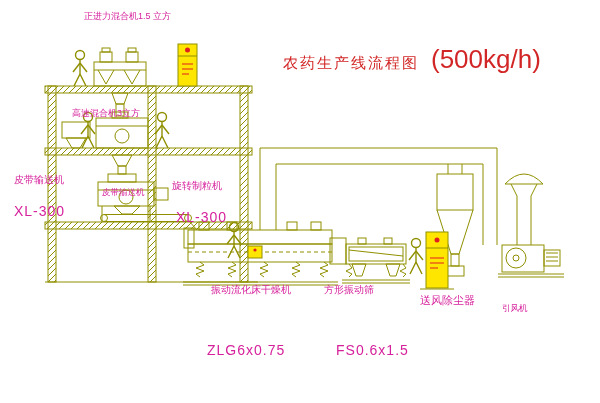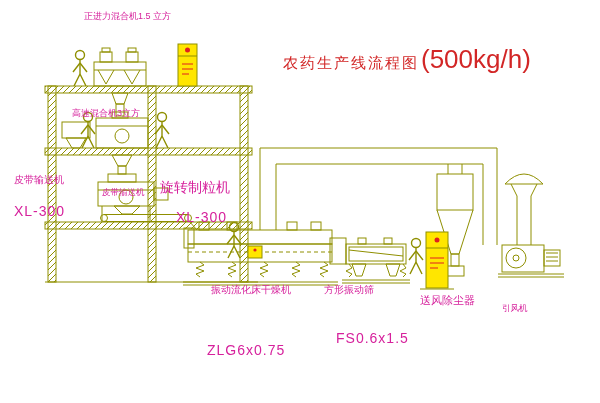--- a/index.html
+++ b/index.html
@@ -13,21 +13,21 @@
   .stage svg{position:absolute;left:0;top:0;}
   .label{
     position:absolute;
     color:#d6219c;
     white-space:nowrap;
     line-height:1.1;
   }
   .title-row{
     position:absolute;
     left:283px;top:44px;
-    display:flex;align-items:baseline;gap:2px;
+    display:flex;align-items:baseline;gap:12px;
     color:#d22626;
     white-space:nowrap;
   }
   .title-main{font-size:15px;letter-spacing:2px;}
   .title-cap{font-size:26px;}
   .model{letter-spacing:1px;margin-top:48px;}
 </style>
 </head>
 <body>
 
@@ -197,27 +197,27 @@
   </div>
 
   <div class="label" style="left:84px;top:12px;font-size:9px">正进力混合机1.5 立方</div>
 
   <div class="label" style="left:72px;top:109px;font-size:9px">高速混合机3立方</div>
 
   <div class="label model" style="left:14px;top:156px;font-size:14px">XL-300</div>
   <div class="label" style="left:14px;top:174px;font-size:10px">皮带输送机</div>
 
   <div class="label model" style="left:176px;top:162px;font-size:14px">XL-300</div>
-  <div class="label" style="left:160px;top:180px;font-size:14px">旋转制粒机</div>
+  <div class="label" style="left:172px;top:180px;font-size:10px">旋转制粒机</div>
 
   <div class="label" style="left:102px;top:188px;font-size:8.5px">皮带输送机</div>
 
   <div class="label" style="left:211px;top:284px;font-size:10px">振动流化床干燥机</div>
   <div class="label model" style="left:207px;top:295px;font-size:14px">ZLG6x0.75</div>
 
   <div class="label" style="left:324px;top:284px;font-size:10px">方形振动筛</div>
-  <div class="label model" style="left:336px;top:283px;font-size:14px">FS0.6x1.5</div>
+  <div class="label model" style="left:336px;top:295px;font-size:14px">FS0.6x1.5</div>
 
   <div class="label" style="left:420px;top:294px;font-size:11px">送风除尘器</div>
 
   <div class="label" style="left:502px;top:304px;font-size:8.5px">引风机</div>
 
 </div>
 
 </body></html>

